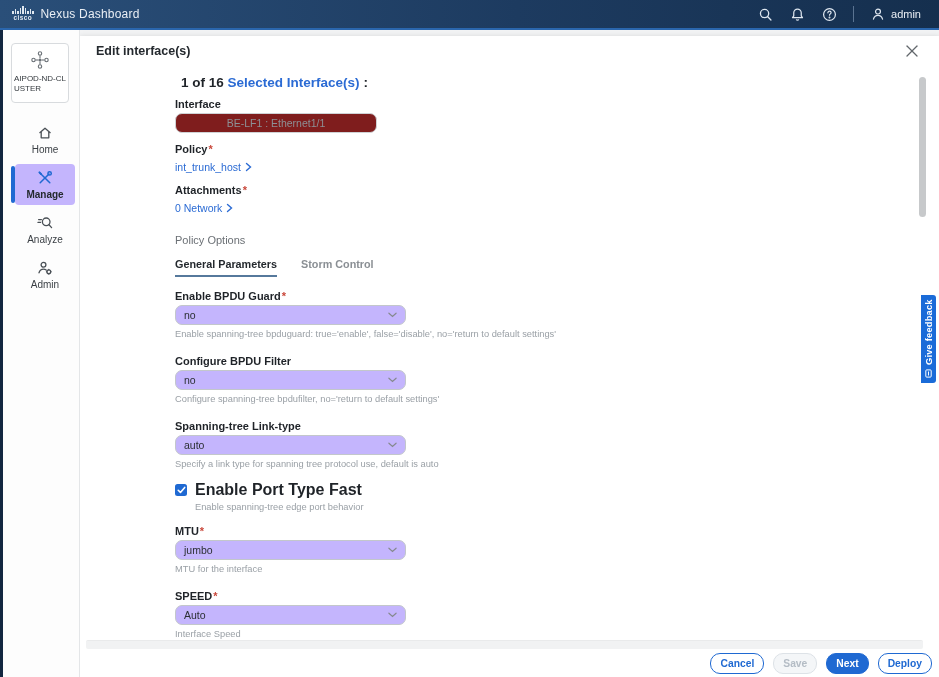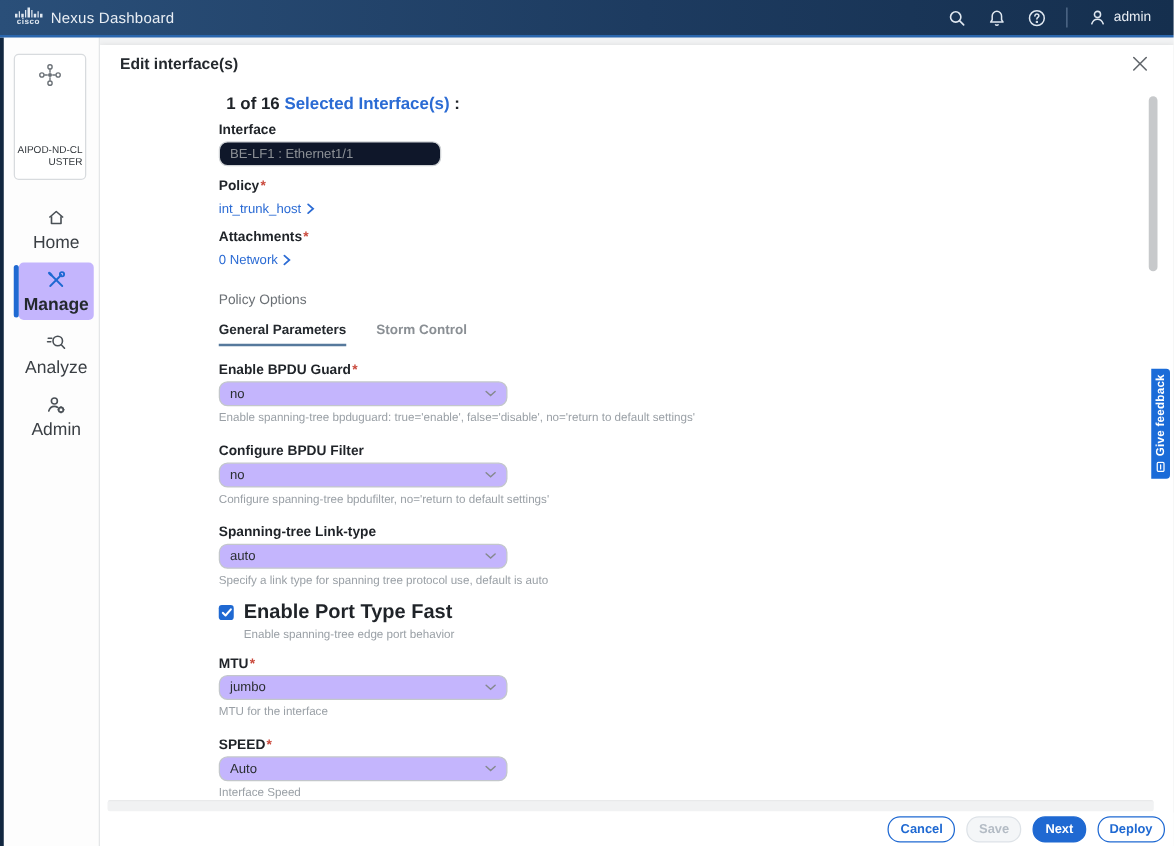--- a/index.html
+++ b/index.html
@@ -34,28 +34,28 @@
   
   .sidebar {
     position:absolute; left:3px; top:30px; bottom:0; width:77px;
     background:#fdfdfd; border-right:1px solid #e4e6e8; z-index:20;
   }
   .cluster-card {
     width:58px; margin:13px auto 0 8px; padding:6px 2px 7px;
     border:1px solid #d8dbde; border-radius:4px; background:#fff;
     display:flex; flex-direction:column; align-items:center; gap:4px;
   }
-  .cluster-card .cl-name { font-size:8px; color:#33383d; text-align:right; line-height:1.3;margin-top:41px; }
+  .cluster-card .cl-name { font-size:8px; color:#33383d; text-align:left; line-height:1.3; }
   .nav { display:flex; flex-direction:column; align-items:stretch; margin-top:14px; }
   .nav-item {
     position:relative; width:60px; margin:2px auto 2px 12px; padding:6px 0 5px;
     display:flex; flex-direction:column; align-items:center; gap:3px;
     border-radius:4px; cursor:pointer; color:#4a5056;
   }
-  .nav-item .nav-label { font-size:14px; color:#3a3f44; }
+  .nav-item .nav-label { font-size:10px; color:#3a3f44; }
   .nav-item.active { background:#c4b5fd; }
   .nav-item.active::before {
     content:""; position:absolute; left:-4px; top:2px; bottom:2px; width:4px;
     background:#1f69d2; border-radius:3px;
   }
   
   .panel {
     position:absolute; left:80px; top:36px; right:0; bottom:0;
     background:#fff; box-shadow:0 0 5px rgba(0,0,0,.10); z-index:10;
   }
@@ -67,21 +67,21 @@
   .sel-heading .link-part { color:#2b6bd4; }
   
   .field-label { font-size:11px; font-weight:bold; color:#1f2328; margin-bottom:3px; }
   .req { color:#c9473a; margin-left:1px; }
   .text-input, .select-box {
     height:20px; border:1px solid #c3c7cb; border-radius:7px; background:#c4b5fd;
     font-family:"Liberation Sans",sans-serif; font-size:10.5px; color:#2b2f33;
     padding:0 8px; display:flex; align-items:center;
   }
   input.text-input { width:231px; outline:none; }
-  input.text-input:disabled { background:#0f172a; color:#8d9196; border-color:#cfd2d5; width:178px; }
+  input.text-input:disabled { background:#7f1d1d; color:#8d9196; border-color:#cfd2d5; width:202px;text-align:center; }
   .select-box { width:231px; justify-content:space-between; cursor:pointer; }
   .select-box .chev { color:#85898e; display:flex; }
   .helper { font-size:9.3px; color:#9aa0a6; margin-top:4px; }
   .group { margin-bottom:16px; }
   .group-tight { margin-bottom:14px; }
   
   .link-row { display:flex; align-items:center; gap:4px; color:#2b6bd4; font-size:10.5px; cursor:pointer; margin-top:6px; }
   .section-label { font-size:11px; color:#6b7075; margin:20px 0 12px; }
   
   .tabs { display:flex; gap:24px; margin-bottom:13px; }

